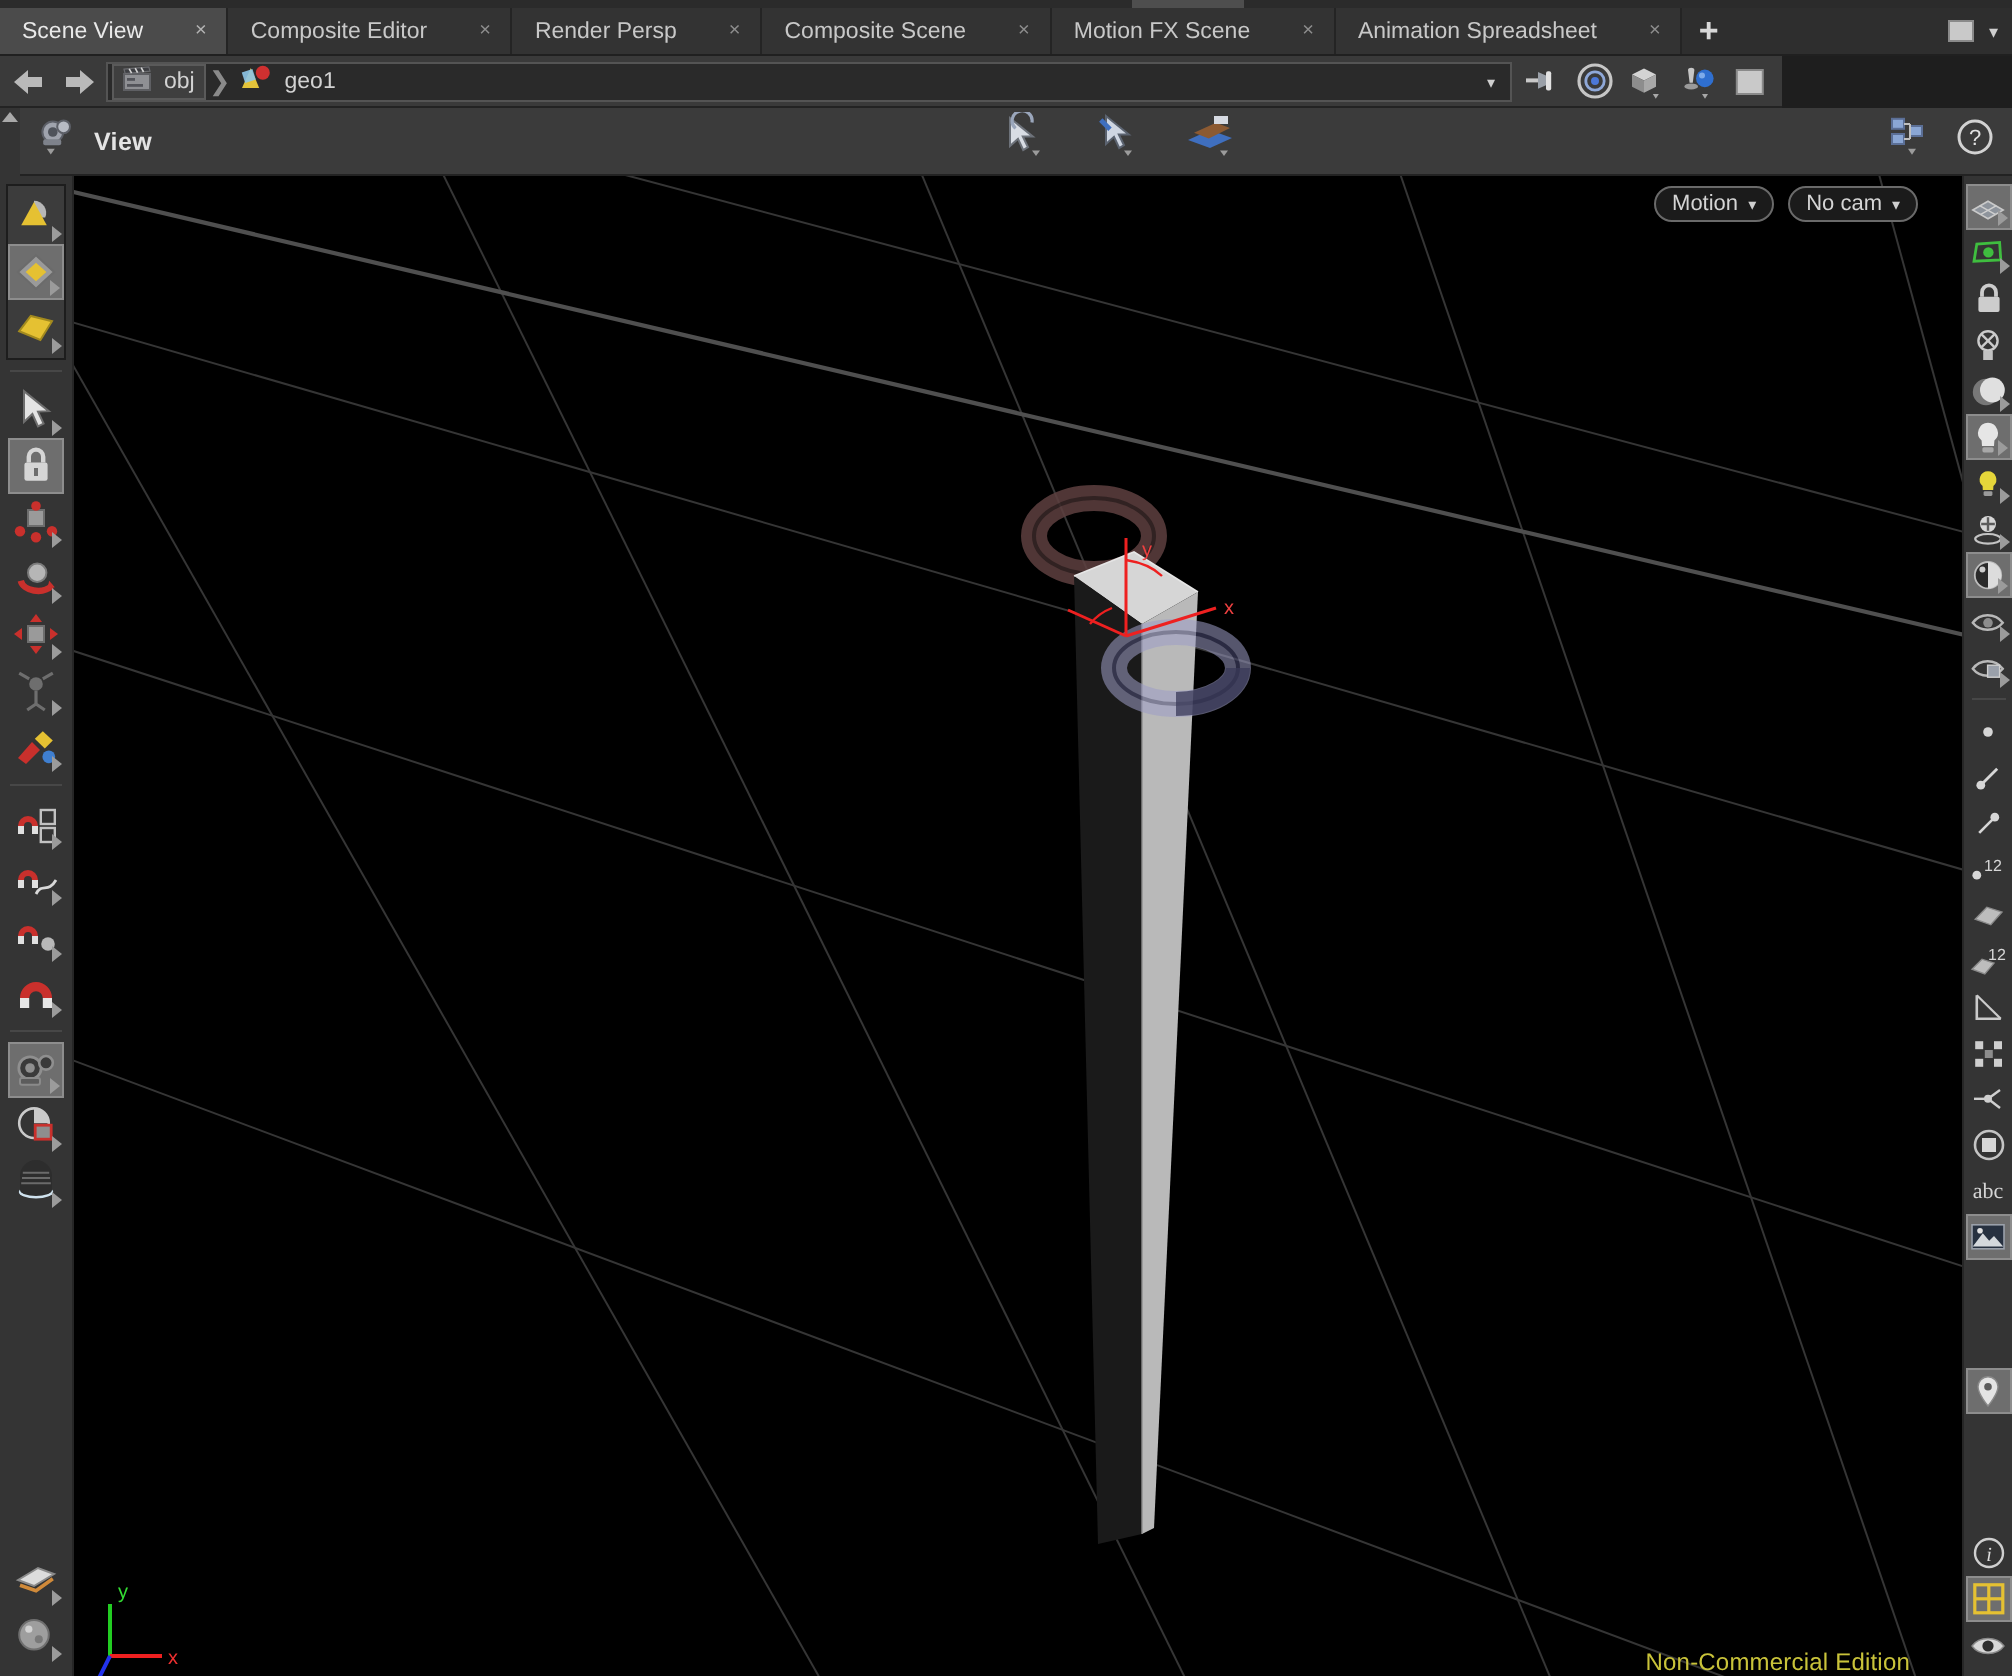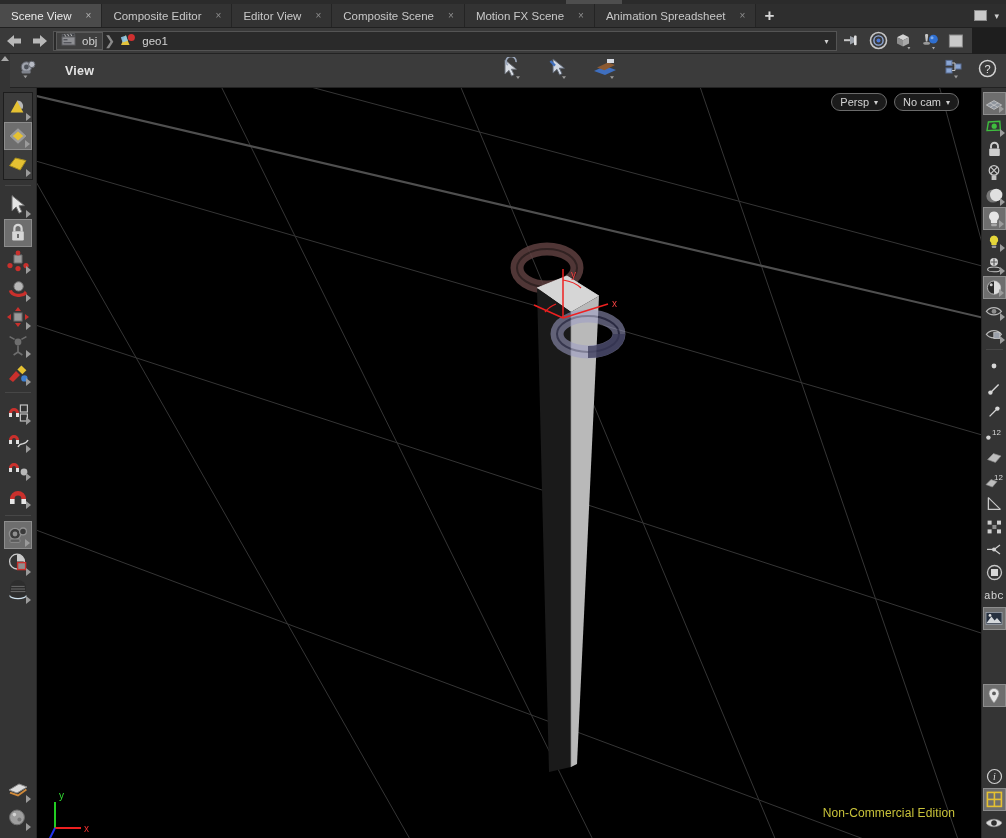--- a/index.html
+++ b/index.html
@@ -23,21 +23,21 @@
   }
 
   
   .tabbar {
     position: absolute; left: 0; top: 4px; width: 1006px; height: 24px;
     background: #2e2e2e;
     display: flex; align-items: stretch;
     border-bottom: 1px solid #202020;
   }
   .tab {
-    display: flex; align-items: center; gap: 12px;
+    display: flex; align-items: center; gap: 24px;
     padding: 0 8px 0 11px;
     background: #333333;
     border-right: 1px solid #242424;
     font-size: 11.5px; color: #c8c8c8;
     white-space: nowrap;
     cursor: default;
   }
   .tab.active { background: #4b4b4b; color: #e9e9e9; }
   .tab .tclose {
     font-size: 10px; color: #8e8e8e; line-height: 1;
@@ -52,21 +52,21 @@
   .tabfill { flex: 1; background: #2e2e2e; }
   .tabright {
     display: flex; align-items: center; gap: 7px; padding-right: 7px;
     background: #2e2e2e;
   }
   .sqbtn { width: 13px; height: 11px; background: #c9c9c9; border: 1px solid #8a8a8a; }
   .cardown { font-size: 9px; color: #cfcfcf; }
 
   
   .pathbar {
-    position: absolute; left: 0; top: 28px; width: 972px; height: 26px;
+    position: absolute; left: 0; top: 28px; width: 891px; height: 26px;
     background: #3a3a3a;
     display: flex; align-items: center; gap: 4px;
     padding: 0 5px;
     border-bottom: 1px solid #232323;
   }
   .navarrow {
     width: 20px; height: 20px; display: flex; align-items: center; justify-content: center;
     color: #b9b9b9; font-size: 15px; line-height: 1;
   }
   .crumbbox {
@@ -98,21 +98,21 @@
     display: flex; align-items: center;
     border-bottom: 1px solid #222;
   }
   .vb-scrollcol {
     width: 10px; height: 34px; background: #343434;
     display: flex; flex-direction: column; align-items: center; justify-content: flex-start;
     padding-top: 2px;
   }
   .tri-up { width:0;height:0;border-left:4px solid transparent;border-right:4px solid transparent;border-bottom:5px solid #a8a8a8; }
   .vb-left { display: flex; align-items: center; gap: 7px; padding-left: 8px; }
-  .vb-title { font-size: 12.5px; font-weight: bold; color: #e4e4e4; letter-spacing: .2px; margin-left: 18px; }
+  .vb-title { font-size: 12.5px; font-weight: bold; color: #e4e4e4; letter-spacing: .2px; }
   .vb-spacer { flex: 1; }
   .vb-tools { display: flex; align-items: center; gap: 20px; }
   .vb-right { display: flex; align-items: center; gap: 10px; padding-right: 9px; }
 
   
   .viewport {
     position: absolute; left: 37px; top: 88px;
     width: 944px; height: 750px;
     background: #000000;
     overflow: hidden;
@@ -124,21 +124,21 @@
   }
   .chip {
     height: 18px; padding: 0 8px;
     border: 1px solid #6a6a6a; border-radius: 9px;
     background: #1b1b1b;
     display: flex; align-items: center; gap: 5px;
     font-size: 11px; color: #d4d4d4;
   }
   .chip .cv { font-size: 8px; color: #cfcfcf; }
   .ncedition {
-    position: absolute; right: 26px; bottom: 18px;
+    position: absolute; right: 26px; bottom: 0;
     font-size: 12px; color: #c9c33a; letter-spacing: .1px;
   }
 
   
   .ltoolbar {
     position: absolute; left: 0; top: 88px; width: 37px; height: 750px;
     background: #343434; border-right: 1px solid #262626;
     display: flex; flex-direction: column; align-items: center;
   }
   .rtoolbar {
@@ -161,21 +161,21 @@
     border-bottom: 4px solid transparent;
     border-left: 5px solid #9b9b9b;
   }
   .grp {
     border: 1px solid #1d1d1d; background: #3c3c3c;
     display: flex; flex-direction: column; align-items: center;
     padding: 1px 0;
   }
   .sep { width: 26px; height: 1px; background: #474747; margin: 5px 0; }
   .rtoolbar .sep { width: 17px; margin: 4px 0; }
-  .abc { font-size: 11px; color: #d6d6d6; font-family: Liberation Mono, monospace; }
+  .abc { font-size: 11px; color: #d6d6d6; font-family: Liberation Serif, serif; }
   .spacerflex { flex: 1; }
 </style>
 </head>
 <body>
 
 <div id="app">
 
   <div class="winsliver">
     <div class="titlefrag"></div>
   </div>
@@ -184,21 +184,21 @@
 
     <div class="tab active">
       <span>Scene View</span>
       <span class="tclose">×</span>
     </div>
     <div class="tab">
       <span>Composite Editor</span>
       <span class="tclose">×</span>
     </div>
     <div class="tab">
-      <span>Editor View</span>
+      <span>Render Persp</span>
       <span class="tclose">×</span>
     </div>
     <div class="tab">
       <span>Composite Scene</span>
       <span class="tclose">×</span>
     </div>
     <div class="tab">
       <span>Motion FX Scene</span>
       <span class="tclose">×</span>
     </div>
@@ -601,21 +601,21 @@
         <line x1="18" y1="740" x2="44" y2="740" stroke="#ee2020"></line>
         <line x1="18" y1="740" x2="12" y2="752" stroke="#2233ee"></line>
       </g>
       <text x="22" y="711" font-size="10" fill="#33dd33" font-family="Liberation Sans, sans-serif">y</text>
       <text x="47" y="744" font-size="10" fill="#ee3030" font-family="Liberation Sans, sans-serif">x</text>
       <text x="8" y="757" font-size="10" fill="#4455ff" font-family="Liberation Sans, sans-serif">z</text>
     </svg>
 
     <div class="camchips">
       <div class="chip">
-        <span>Persp</span>
+        <span>Motion</span>
         <span class="cv">▾</span>
       </div>
       <div class="chip">
         <span>No cam</span>
         <span class="cv">▾</span>
       </div>
     </div>
 
     <div class="ncedition">Non-Commercial Edition</div>
   </div>

